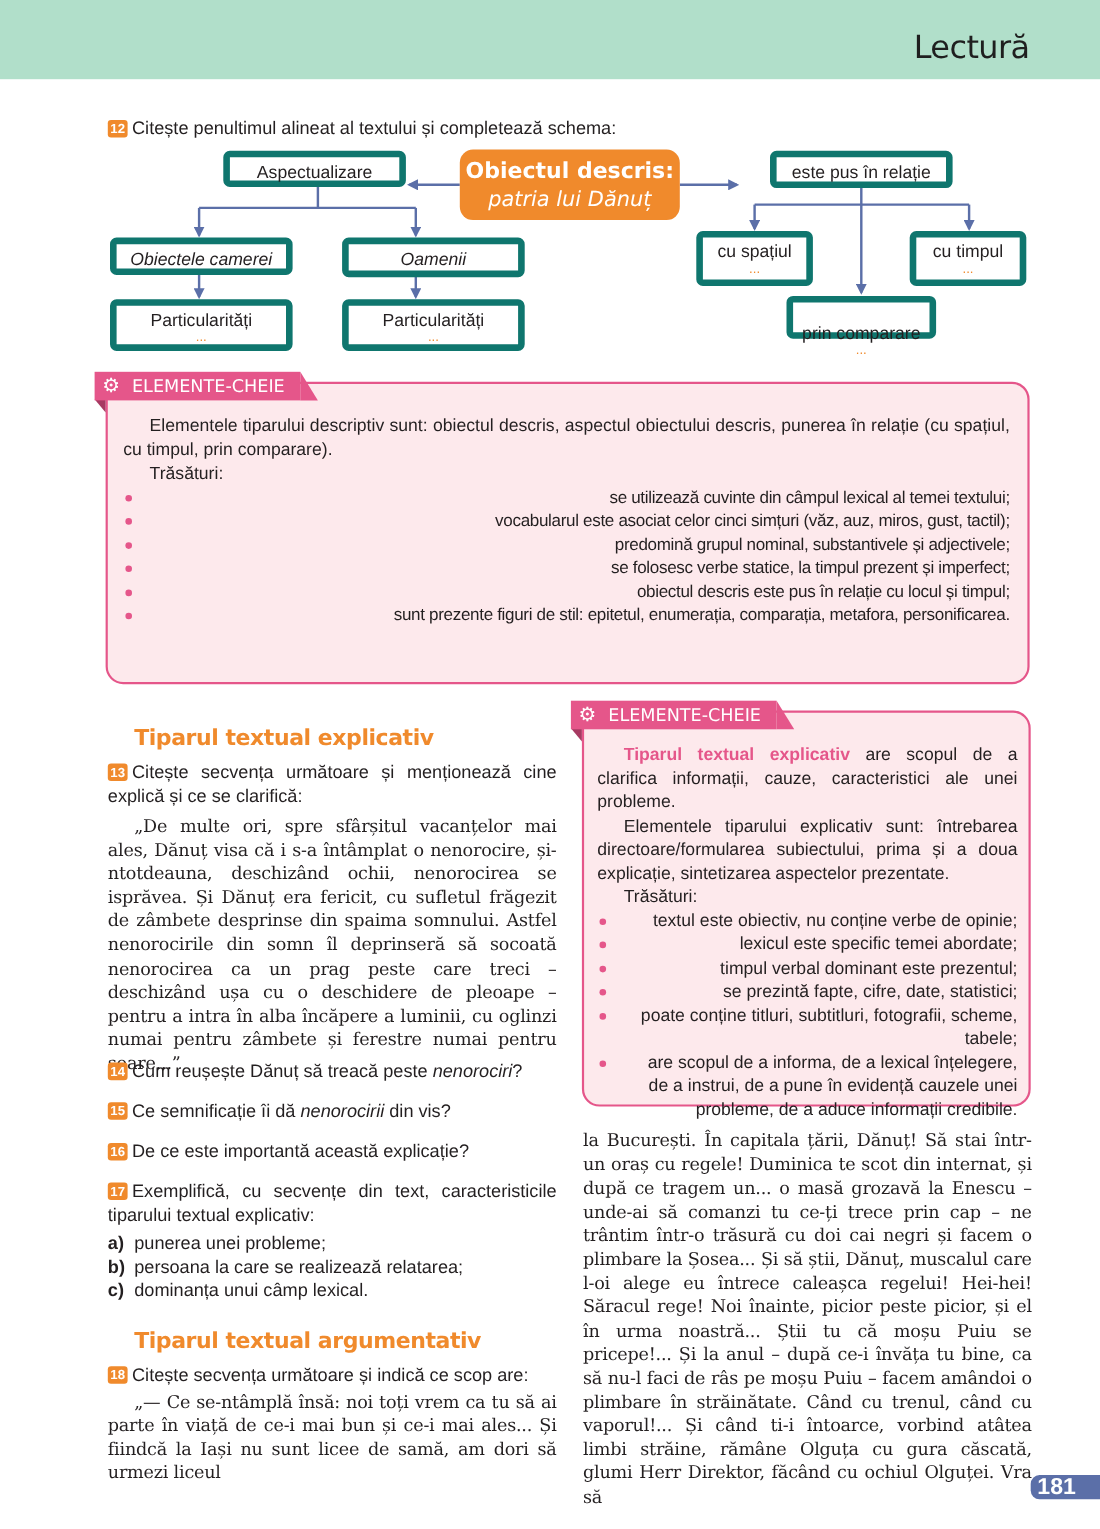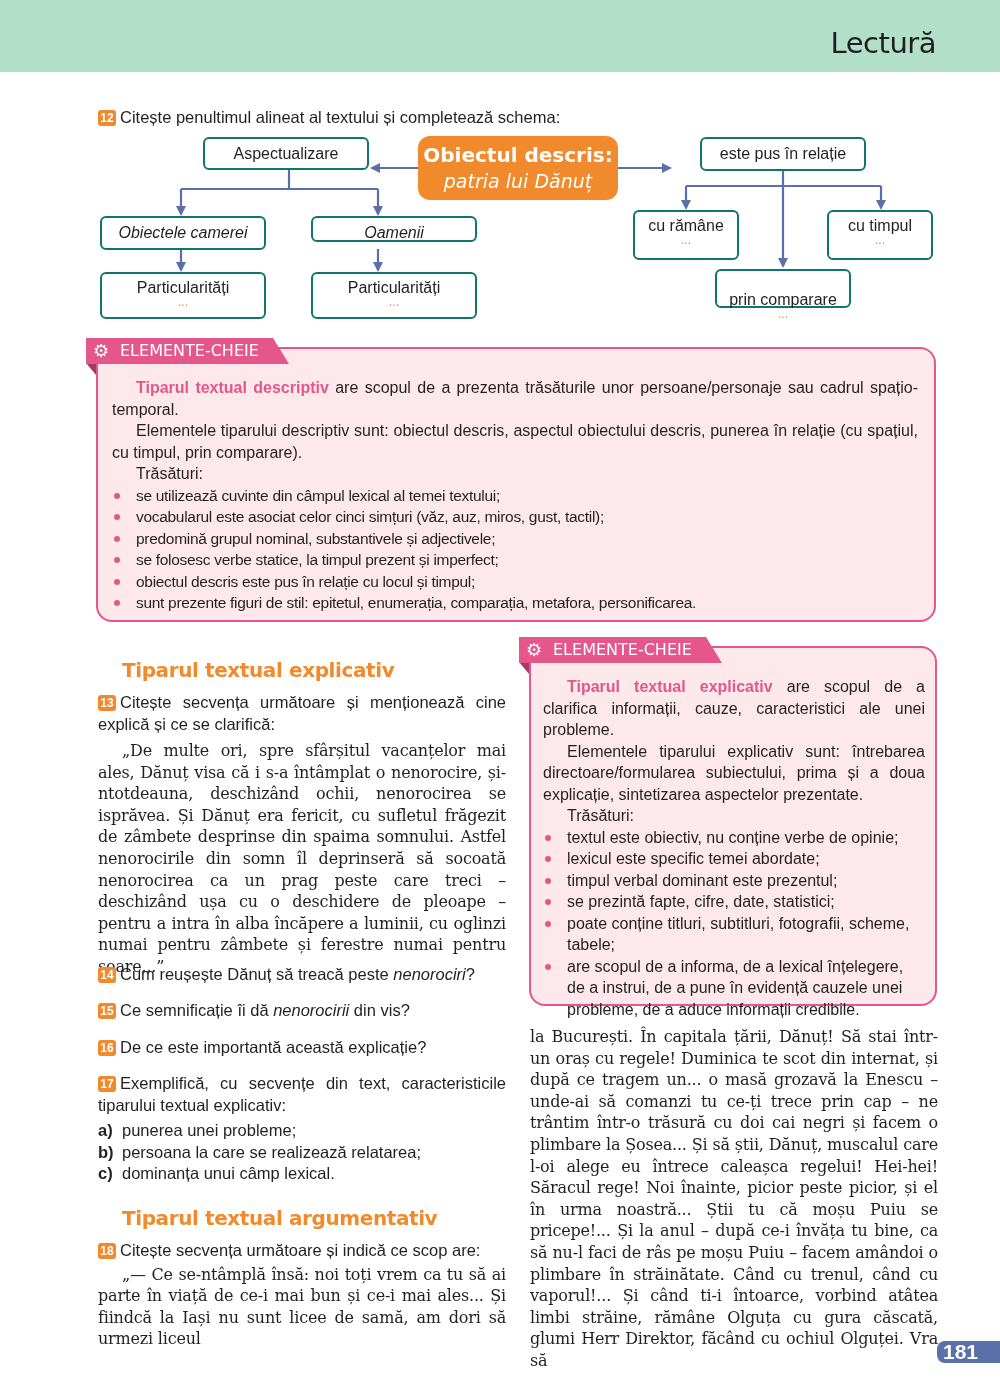--- a/index.html
+++ b/index.html
@@ -9,39 +9,39 @@
   .header { position: absolute; left: 0; top: 0; width: 1000px; height: 72px; background: #b1dfca; }
   .header-title { position: absolute; right: 64px; top: 26px; font-family: "DejaVu Sans", sans-serif; font-size: 29px; color: #1f1f1f; letter-spacing: -0.5px; }
 
   .num-badge { display: inline-block; background: #f08a2c; color: #fff; font-weight: bold; font-size: 12px; line-height: 16px; height: 16px; min-width: 18px; padding: 0 2px; border-radius: 3px 3px 3px 3px; text-align: center; margin-right: 4px; vertical-align: 1px; }
 
   .q12 { position: absolute; left: 98px; top: 108px; font-size: 16.5px; }
 
   
   .diagram { position: absolute; left: 0; top: 0; width: 1000px; height: 330px; pointer-events: none; }
   .diagram svg { position: absolute; left: 0; top: 0; }
-  .dbox { position: absolute; border: 2px solid #0f766e; border-radius: 6px; background: #fff; font-size: 16px; text-align: center; color: #231f20; pointer-events: auto; }
+  .dbox { position: absolute; border: 6px solid #0f766e; border-radius: 6px; background: #fff; font-size: 16px; text-align: center; color: #231f20; pointer-events: auto; }
   .dbox .dots { display: block; color: #f08a2c; font-size: 12px; line-height: 10px; }
   .dbox.italic .lbl { font-style: italic; }
   .center-box { position: absolute; left: 418px; top: 136px; width: 200px; height: 64px; background: #f08a2c; border-radius: 12px; color: #fff; text-align: center; font-size: 20px; font-weight: bold; line-height: 26px; padding-top: 6px; font-family: "DejaVu Sans", sans-serif; }
   .center-box .l2 { font-style: italic; font-weight: normal; font-size: 19px; }
 
   
   .key-box { position: absolute; border: 2.5px solid #e5568a; border-radius: 0 16px 16px 16px; background: #fde9ec; }
   .key-tab { position: absolute; background: #e5568a; color: #fff; font-family: "DejaVu Sans", sans-serif; font-size: 16px; height: 26px; line-height: 26px; padding: 0 14px 0 34px; }
   .key-tab:after { content: ""; position: absolute; right: -16px; top: 0; border-left: 16px solid #e5568a; border-top: 26px solid transparent; }
   .key-tab .gear { position: absolute; left: 7px; top: 0px; font-size: 18px; color: #fff; }
   .key-tab-fold { position: absolute; width: 0; height: 0; border-top: 12px solid #a73a62; border-left: 10px solid transparent; }
 
   .kb-text { font-size: 16px; line-height: 21.5px; color: #231f20; }
   .kb-text p { text-align: justify; }
   .kb-text .indent { text-indent: 24px; }
   .hl { color: #e5568a; font-weight: bold; }
   .kb-list { list-style: none; }
-  .kb-list li { position: relative; padding-left: 24px; }
+  .kb-list li { position: relative; padding-left: 24px; text-align: right; }
   .kb-list li:before { content: ""; position: absolute; left: 2px; top: 8px; width: 6px; height: 6px; border-radius: 50%; background: #e5568a; }
 
   .kb1 { left: 96px; top: 347px; width: 840px; height: 275px; }
   .kb1-inner { position: absolute; left: 14px; top: 28px; width: 806px; }
   .kb1 .condensed { font-family: "Liberation Sans Narrow", "Liberation Sans", sans-serif; font-size: 15.5px; letter-spacing: -0.3px; }
 
   .kb2 { left: 529px; top: 646px; width: 408px; height: 360px; }
   .kb2-inner { position: absolute; left: 12px; top: 28px; width: 382px; }
 
   .section-title { position: absolute; color: #f08a2c; font-weight: bold; font-size: 20px; font-family: "DejaVu Sans", sans-serif; letter-spacing: -0.4px; }
@@ -100,52 +100,51 @@
     <div>Obiectul descris:</div>
     <div class="l2">patria lui Dănuț</div>
   </div>
 
   <div class="dbox" style="left:203px; top:137px; width:166px; height:33px; line-height:29px;">
     <span class="lbl">Aspectualizare</span>
   </div>
   <div class="dbox italic" style="left:100px; top:216px; width:166px; height:34px; line-height:30px;">
     <span class="lbl">Obiectele camerei</span>
   </div>
-  <div class="dbox italic" style="left:311px; top:216px; width:166px; height:26px; line-height:30px;">
+  <div class="dbox italic" style="left:311px; top:216px; width:166px; height:36px; line-height:30px;">
     <span class="lbl">Oamenii</span>
   </div>
   <div class="dbox" style="left:100px; top:272px; width:166px; height:47px; padding-top:5px;">
     <span class="lbl">Particularități</span>
     <span class="dots">...</span>
   </div>
   <div class="dbox" style="left:311px; top:272px; width:166px; height:47px; padding-top:5px;">
     <span class="lbl">Particularități</span>
     <span class="dots">...</span>
   </div>
 
   <div class="dbox" style="left:700px; top:137px; width:166px; height:34px; line-height:30px;">
     <span class="lbl">este pus în relație</span>
   </div>
   <div class="dbox" style="left:633px; top:210px; width:106px; height:50px; padding-top:5px;">
-    <span class="lbl">cu rămâne</span>
+    <span class="lbl">cu spațiul</span>
     <span class="dots">...</span>
   </div>
   <div class="dbox" style="left:715px; top:269px; width:136px; height:39px; padding-top:20px;">
     <span class="lbl">prin comparare</span>
     <span class="dots">...</span>
   </div>
   <div class="dbox" style="left:827px; top:210px; width:106px; height:50px; padding-top:5px;">
     <span class="lbl">cu timpul</span>
     <span class="dots">...</span>
   </div>
 </div>
 
 <div class="key-box kb1">
   <div class="kb1-inner kb-text">
-    <p class="indent"><span class="hl">Tiparul textual descriptiv</span><span> are scopul de a prezenta trăsăturile unor persoane/personaje sau cadrul spațio-temporal.</span></p>
     <p class="indent">Elementele tiparului descriptiv sunt: obiectul descris, aspectul obiectului descris, punerea în relație (cu spațiul, cu timpul, prin comparare).</p>
     <p class="indent">Trăsături:</p>
     <ul class="kb-list condensed">
       <li>se utilizează cuvinte din câmpul lexical al temei textului;</li>
       <li>vocabularul este asociat celor cinci simțuri (văz, auz, miros, gust, tactil);</li>
       <li>predomină grupul nominal, substantivele și adjectivele;</li>
       <li>se folosesc verbe statice, la timpul prezent și imperfect;</li>
       <li>obiectul descris este pus în relație cu locul și timpul;</li>
       <li>sunt prezente figuri de stil: epitetul, enumerația, comparația, metafora, personificarea.</li>
     </ul>

